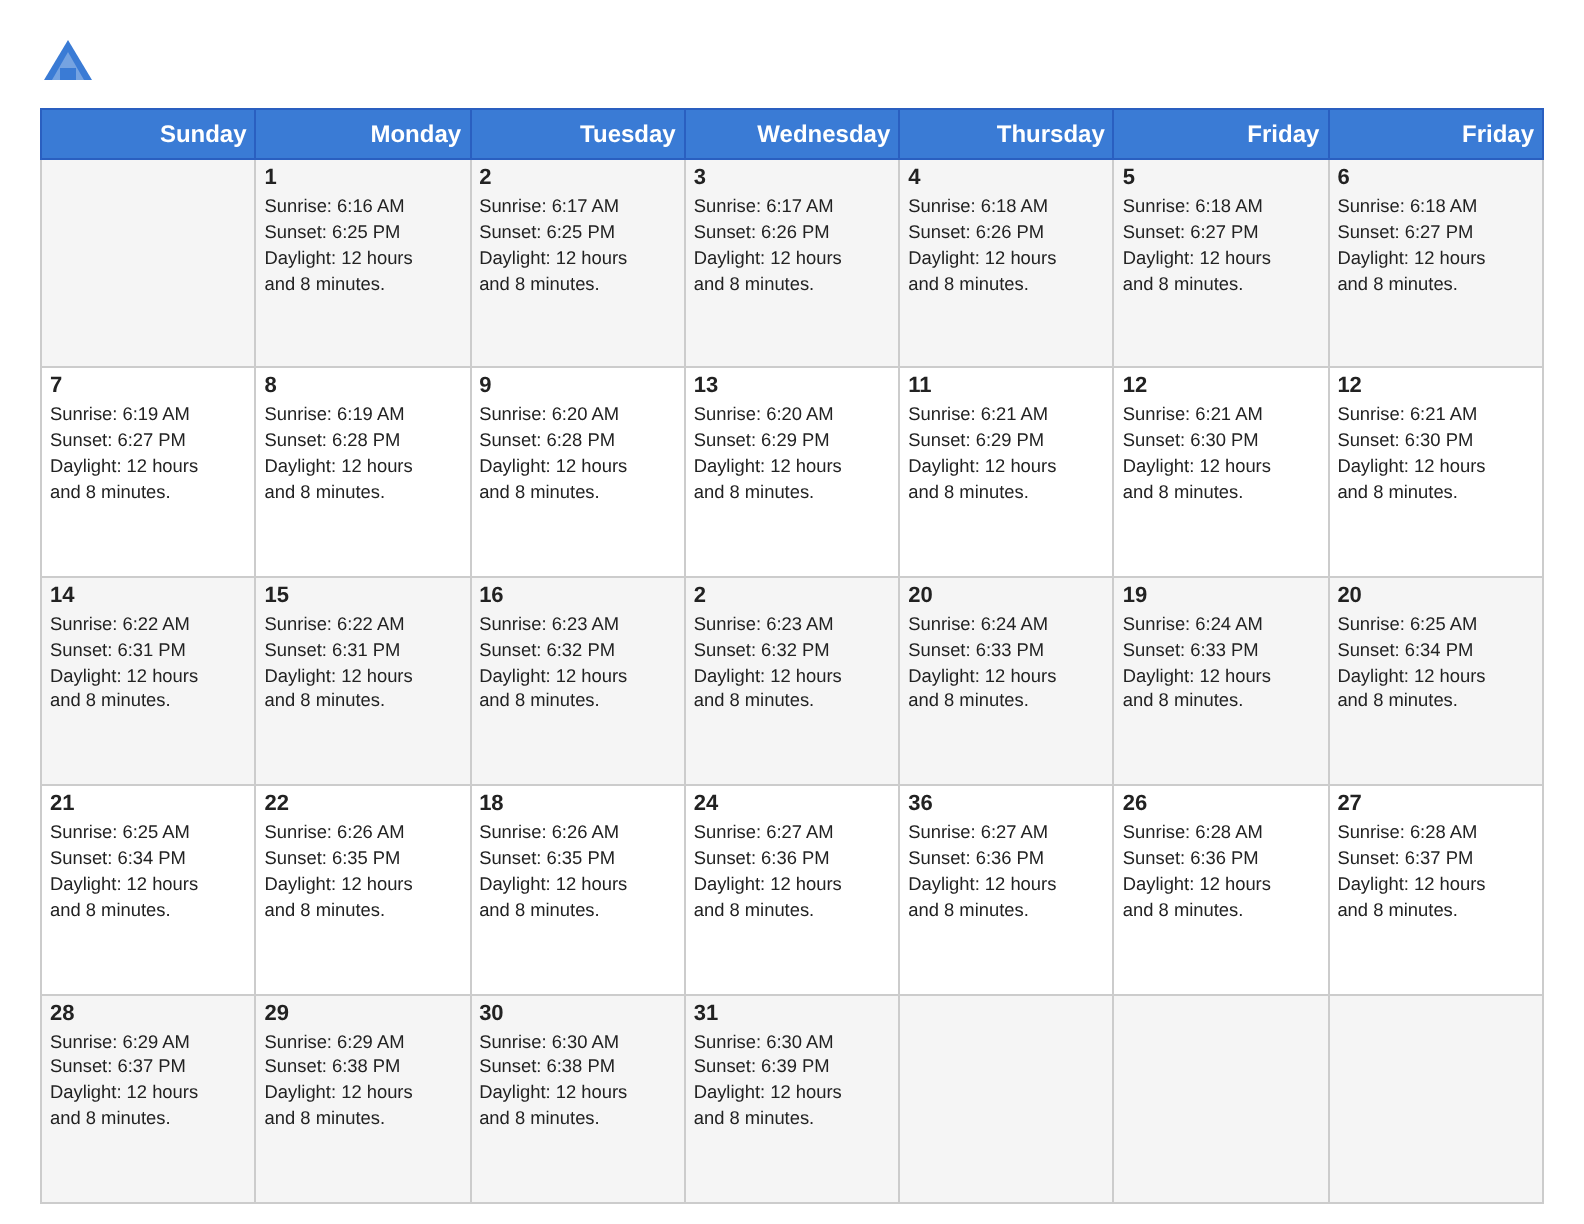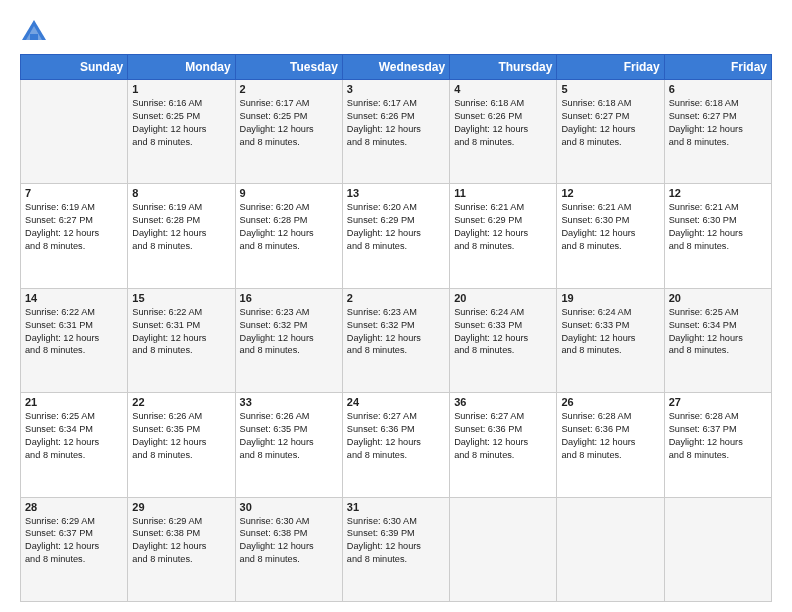--- a/index.html
+++ b/index.html
@@ -225,21 +225,21 @@
         <tr>
           <td>
             <span class="day-num">21</span>
             <div class="day-info">Sunrise: 6:25 AM<br>Sunset: 6:34 PM<br>Daylight: 12 hours<br>and 8 minutes.</div>
           </td>
           <td>
             <span class="day-num">22</span>
             <div class="day-info">Sunrise: 6:26 AM<br>Sunset: 6:35 PM<br>Daylight: 12 hours<br>and 8 minutes.</div>
           </td>
           <td>
-            <span class="day-num">33</span>
+            <span class="day-num">18</span>
             <div class="day-info">Sunrise: 6:26 AM<br>Sunset: 6:35 PM<br>Daylight: 12 hours<br>and 8 minutes.</div>
           </td>
           <td>
             <span class="day-num">24</span>
             <div class="day-info">Sunrise: 6:27 AM<br>Sunset: 6:36 PM<br>Daylight: 12 hours<br>and 8 minutes.</div>
           </td>
           <td>
             <span class="day-num">36</span>
             <div class="day-info">Sunrise: 6:27 AM<br>Sunset: 6:36 PM<br>Daylight: 12 hours<br>and 8 minutes.</div>
           </td>

